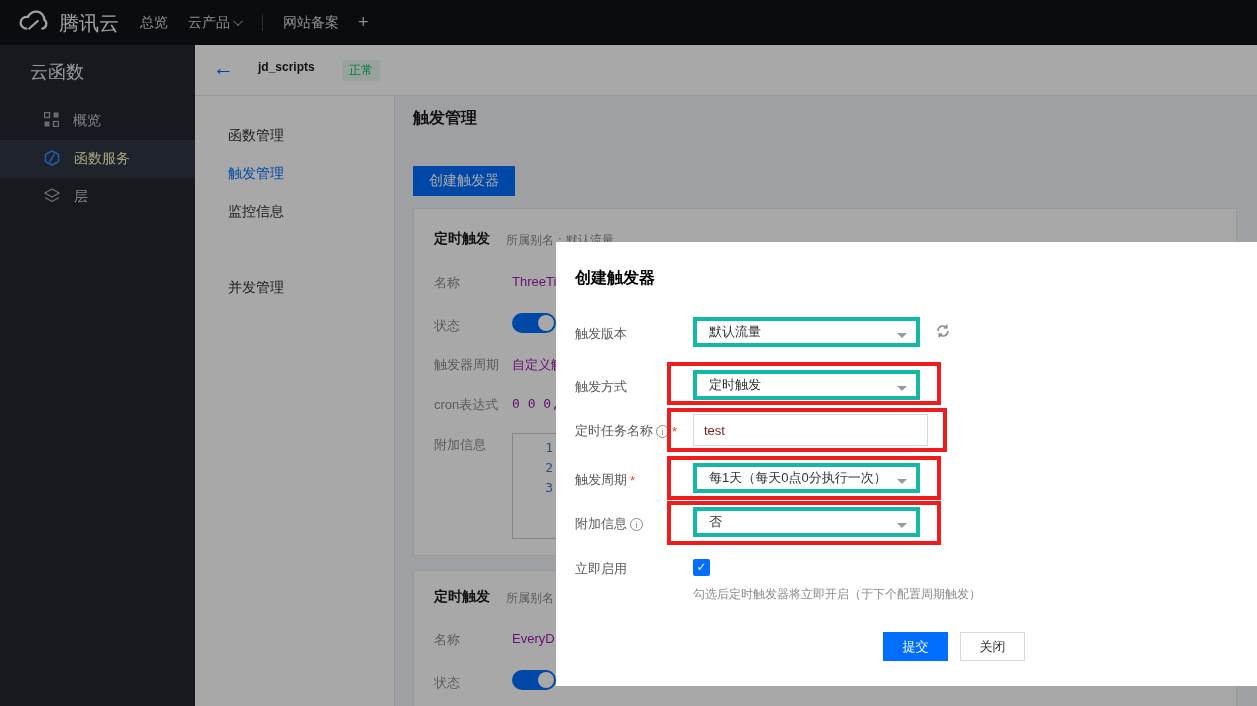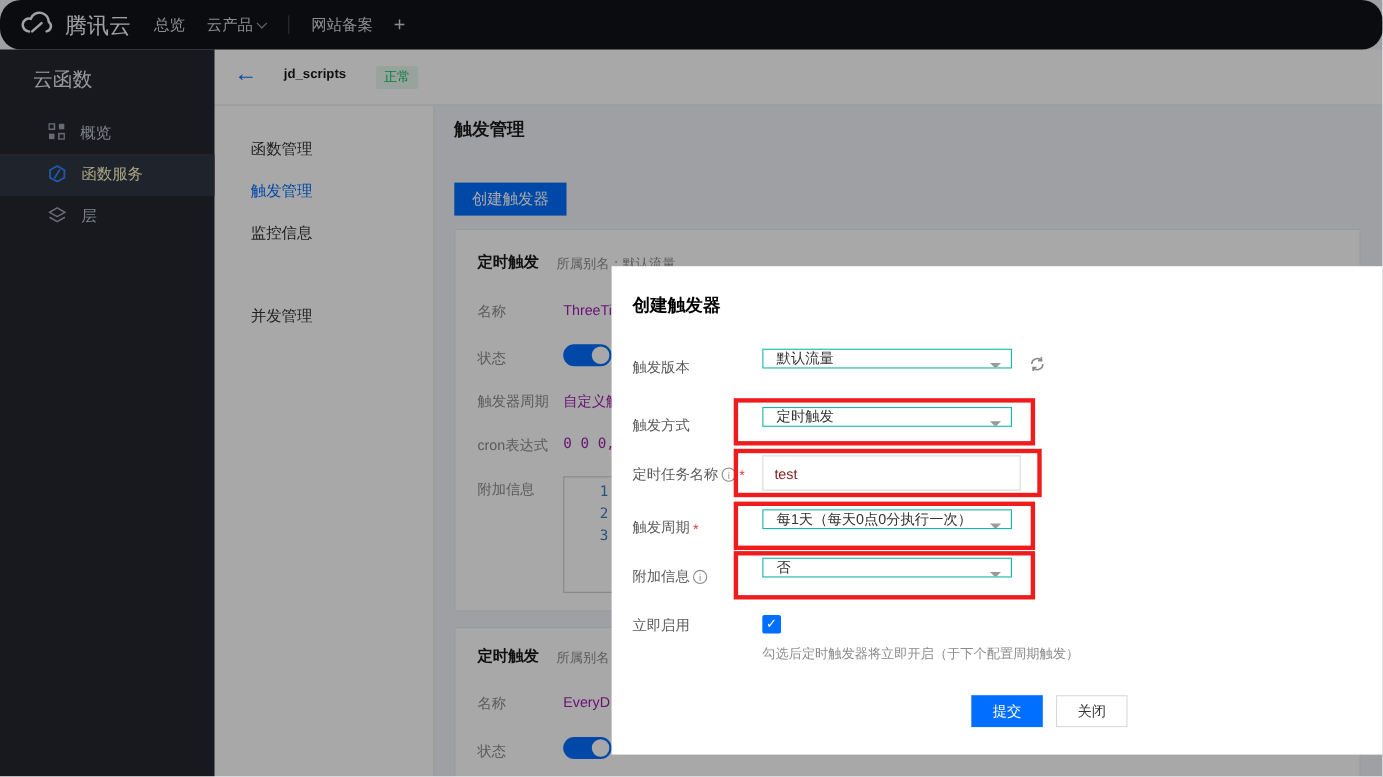--- a/index.html
+++ b/index.html
@@ -1,21 +1,21 @@
 <!DOCTYPE html>
 <html><head>
 <meta charset="utf-8">
 <style>
   * { margin:0; padding:0; box-sizing:border-box; }
   html,body { width:1257px; height:706px; }
   body { font-family:"Liberation Sans","DejaVu Sans",sans-serif; font-size:14px; color:#333; background:#fff; }
   .screen { position:relative; width:1257px; height:706px; overflow:hidden; background:#f2f3f7; }
 
   
-  .topnav { position:absolute; left:0; top:0; width:100%; height:45px; background:#101318; z-index:10;border-radius:19px; }
+  .topnav { position:absolute; left:0; top:0; width:100%; height:45px; background:#101318; z-index:10; }
   .brand { position:absolute; left:17px; top:8px; display:flex; align-items:center; gap:8px; color:#f2f4f8; font-size:20px; }
   .nav-item { position:absolute; top:0; height:45px; display:flex; align-items:center; gap:6px; color:#d2d5da; font-size:14px; cursor:pointer; }
   .nav-divider { position:absolute; left:262px; top:14px; width:1px; height:17px; background:#44474d; }
   .chev { display:inline-block; width:7px; height:7px; border-left:1.5px solid #9a9da3; border-bottom:1.5px solid #9a9da3; transform:rotate(-45deg) translateY(-2px); }
 
   
   .sidebar { position:absolute; left:0; top:45px; width:195px; bottom:0; background:#232730; z-index:9; }
   .sidebar-title { position:absolute; left:30px; top:15px; font-size:18px; color:#e8eaef; }
   .side-item { position:absolute; left:0; width:195px; height:38px; display:flex; align-items:center; gap:14px; padding-left:44px; color:#c3c7cf; font-size:14px; cursor:pointer; }
   .side-item.active { background:#303744; color:#fef9c3; }
@@ -47,21 +47,21 @@
   .codebox { position:absolute; left:98px; width:152px; border:1px solid #c9ccd1; background:#fff; font-family:"DejaVu Sans Mono","Liberation Mono",monospace; font-size:13px; color:#3d7dbf; }
   .codeline { display:block; width:40px; text-align:right; line-height:20px; }
 
   
   .overlay { position:absolute; inset:0; background:rgba(0,0,0,0.34); z-index:40; }
   .modal { position:absolute; left:556px; top:242px; right:0; height:444px; background:#fff; z-index:50; }
   .modal-title { position:absolute; left:19px; top:26px; font-size:16px; font-weight:bold; color:#000; }
   .m-label { position:absolute; left:19px; font-size:13px; color:#5a5a5a; display:flex; align-items:center; gap:3px; white-space:nowrap; }
   .req { color:#e54545; font-size:13px; }
   .info-icon { display:inline-block; width:13px; height:13px; border:1px solid #8a8a8a; border-radius:50%; font-size:9px; line-height:12px; text-align:center; color:#8a8a8a; font-style:normal; }
-  .sel { position:absolute; left:137px; width:227px; height:18px; border:1px solid #14b8a6; background:#fff; display:flex; align-items:center; padding:0 24px 0 12px; font-size:13px; color:#333; cursor:pointer; white-space:nowrap; overflow:hidden; }
+  .sel { position:absolute; left:137px; width:227px; height:30px; border:4px solid #14b8a6; background:#fff; display:flex; align-items:center; padding:0 24px 0 12px; font-size:13px; color:#333; cursor:pointer; white-space:nowrap; overflow:hidden; }
   .caret { position:absolute; right:9px; top:12px; width:0; height:0; border-left:5px solid transparent; border-right:5px solid transparent; border-top:5px solid #999; }
   .txt-input { position:absolute; left:137px; width:235px; height:32px; border:1px solid #d9d9d9; padding:0 10px; font-size:13px; color:#7f1d1d; font-family:inherit; }
   .checkbox { position:absolute; left:137px; top:317px; width:17px; height:17px; background:#006eff; border-radius:2px; color:#fff; font-size:12px; font-weight:bold; text-align:center; line-height:17px; cursor:pointer; }
   .helper { position:absolute; left:137px; top:344px; font-size:12px; color:#8b8b8b; }
   .redbox { position:absolute; border:4px solid #ee1c1c; z-index:5; pointer-events:none; }
   .m-btn { position:absolute; top:390px; width:65px; height:29px; font-size:13px; display:flex; align-items:center; justify-content:center; cursor:pointer; }
   .btn-close { background:#fff; border:1px solid #d9d9d9; color:#333; }
   .refresh { position:absolute; left:378px; top:80px; cursor:pointer; }
 </style>
 </head>

